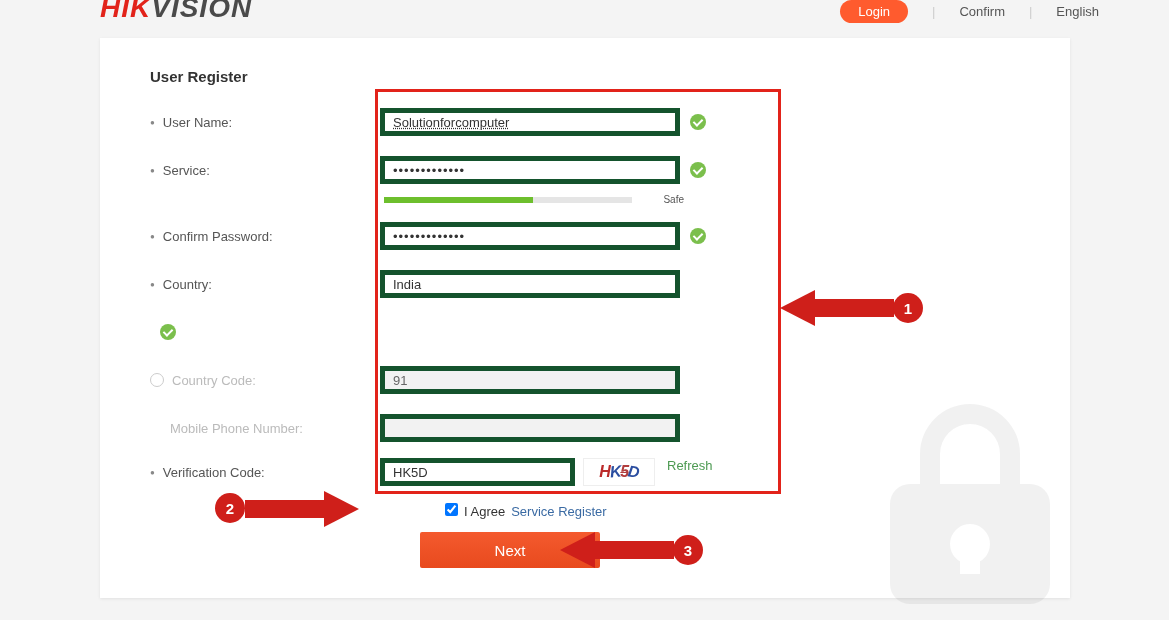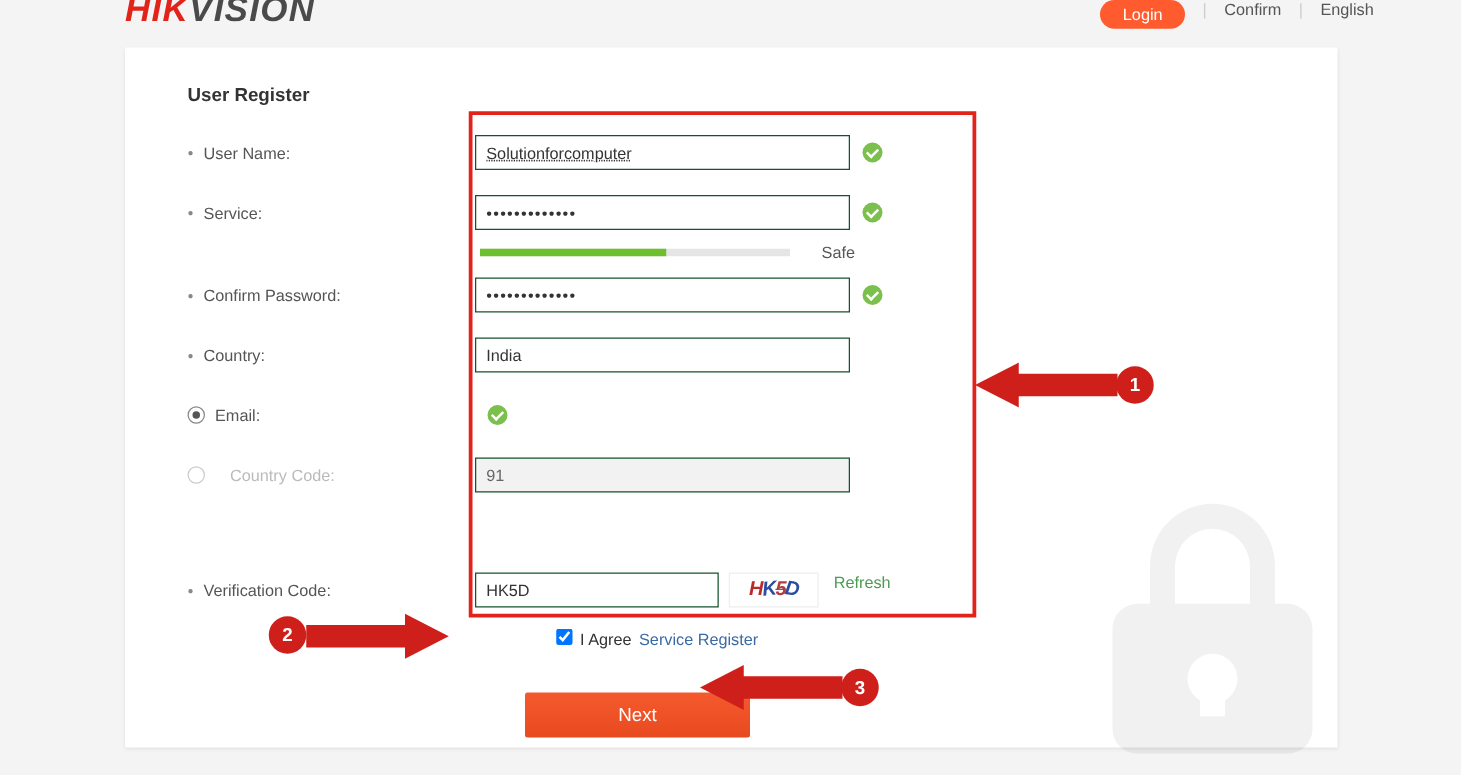--- a/index.html
+++ b/index.html
@@ -1,41 +1,41 @@
 <!DOCTYPE html>
 <html><head>
 <meta charset="utf-8">
 <style>
   html,body{margin:0;padding:0;font-family:Arial,Helvetica,sans-serif;background:#f4f4f4;}
   .page{width:1169px;height:620px;position:relative;background:#f4f4f4;overflow:hidden;}
   .header{position:relative;height:30px;padding:0 88px;}
   .logo{position:absolute;left:100px;top:-8px;font-weight:800;font-size:28px;letter-spacing:1px;font-style:italic;}
   .logo .red{color:#e2231a;}
   .logo .dark{color:#4a4a4a;}
-  .top-right{position:absolute;right:70px;top:0;display:flex;gap:14px;font-size:13px;color:#555;}
+  .top-right{position:absolute;right:70px;top:0;display:flex;align-items:center;gap:24px;font-size:13px;color:#555;}
   .login-btn{background:#ff5b2e;color:#fff;border:none;border-radius:14px;padding:4px 18px;font-size:13px;cursor:pointer;}
   .sep{color:#ccc;}
   .card{position:absolute;left:100px;top:38px;width:970px;height:560px;background:#fff;box-shadow:0 1px 3px rgba(0,0,0,0.08);}
   .form-title{position:absolute;left:50px;top:30px;font-weight:bold;color:#333;font-size:15px;}
   .row{position:absolute;left:50px;height:28px;display:flex;align-items:center;}
   .label{width:230px;font-size:13px;color:#555;display:flex;align-items:center;}
   .bullet{color:#888;font-size:8px;margin-right:8px;}
   .radio-bullet{width:12px;height:12px;border-radius:50%;border:1px solid #888;margin-right:8px;display:inline-flex;align-items:center;justify-content:center;}
   .radio-inner{width:6px;height:6px;border-radius:50%;background:#555;}
   .radio-disabled{border-color:#ccc;}
-  .disabled-label{color:#bbb;gap:12px;}
-  .input{width:300px;height:28px;border:1px solid #14532d;padding:0 8px;font-size:13px;color:#333;box-sizing:border-box;}
+  .disabled-label{color:#bbb;}
+  .input{width:300px;height:28px;border:5px solid #14532d;padding:0 8px;font-size:13px;color:#333;box-sizing:border-box;}
   .input.dotted{text-decoration:underline dotted;}
   .input[disabled]{background:#f2f2f2;color:#666;}
   .check-icon{width:16px;height:16px;border-radius:50%;background:#7bbf4c;margin-left:10px;display:inline-flex;align-items:center;justify-content:center;}
   .check-icon:after{content:"";width:4px;height:7px;border:solid #fff;border-width:0 2px 2px 0;transform:rotate(45deg);margin-top:-2px;}
   .strength{position:absolute;left:284px;width:300px;display:flex;align-items:center;}
   .bar{height:6px;background:#e5e5e5;flex:1;}
   .bar-fill{height:6px;background:#6dbf2d;width:60%;}
-  .strength-label{margin-left:12px;font-size:13px;color:#555;width:40px;text-align:right;}
+  .strength-label{margin-left:12px;font-size:10px;color:#555;width:40px;text-align:right;}
   .captcha{display:inline-flex;align-items:flex-start;}
   .captcha-input{width:195px;}
   .captcha-img{width:70px;height:26px;margin-left:8px;border:1px solid #eee;display:flex;align-items:center;justify-content:center;font-style:italic;font-weight:900;font-size:16px;letter-spacing:-1px;background:#fff;position:relative;}
   .captcha-img .c1{color:#bb2a2a;}
   .captcha-img .c2{color:#2b4ea0;transform:rotate(-6deg);display:inline-block;}
   .captcha-img .c3{color:#b23e3e;text-decoration:line-through;}
   .captcha-img .c4{color:#2b4ea0;transform:rotate(8deg);display:inline-block;}
   .refresh{color:#4d9a52;font-size:13px;margin-left:12px;cursor:pointer;}
   .agree-row{position:absolute;left:341px;display:flex;align-items:flex-end;font-size:13px;color:#333;}
   .checkbox{margin-right:6px;}
@@ -118,37 +118,38 @@
 
     <div class="row" style="top:232px;">
       <div class="label">
           <span class="bullet">●</span>
           <span>Country:</span>
         </div>
       <input class="input" value="India" style="">
     </div>
 
     <div class="row" style="top:280px;">
-      <div class="label">
-        <span class="radio-bullet">
-            <span class="radio-inner"></span>
-          </span>
-        <span>Email:</span>
-      </div>
       <span class="check-icon"></span>
     </div>
 
     <div class="row" style="top:328px;">
       <div class="label disabled-label">
         <span class="radio-bullet radio-disabled"></span>
         <span>Country Code:</span>
       </div>
       <input class="input" disabled="" value="91" style="">
     </div>
 
+    <div class="row" style="top:376px;">
+      <div class="label disabled-label">
+        <span style="width:20px;"></span>
+        <span>Mobile Phone Number:</span>
+      </div>
+      <input class="input" disabled="" value="" style="">
+    </div>
 
     <div class="row" style="top:420px;">
       <div class="label">
           <span class="bullet">●</span>
           <span>Verification Code:</span>
         </div>
       <div class="captcha">
         <input class="input captcha-input" value="HK5D" style="">
         <div class="captcha-img">
           <span class="c1">H</span>
@@ -159,21 +160,21 @@
         <span class="refresh">Refresh</span>
       </div>
     </div>
 
     <div class="agree-row" style="top:462px;">
       <input type="checkbox" class="checkbox" checked="" style="">
       <span>I Agree</span>
       <span class="service-link">Service Register</span>
     </div>
 
-    <button class="next-btn" style="top:516px;">Next</button>
+    <button class="next-btn" style="top:494px;">Next</button>
 
     <div class="red-box" style="left:275px;top:51px;width:400px;height:399px;"></div>
 
     <div class="annot" style="left:680px;top:252px;">
       <div class="arrow-left" style="position:absolute;left:0;top:0;"></div>
       <div class="arrow-body" style="left:34px;top:9px;width:80px;"></div>
       <div class="step-circle" style="left:113px;top:3px;">1</div>
     </div>
 
     <div class="annot" style="left:115px;top:450px;">

